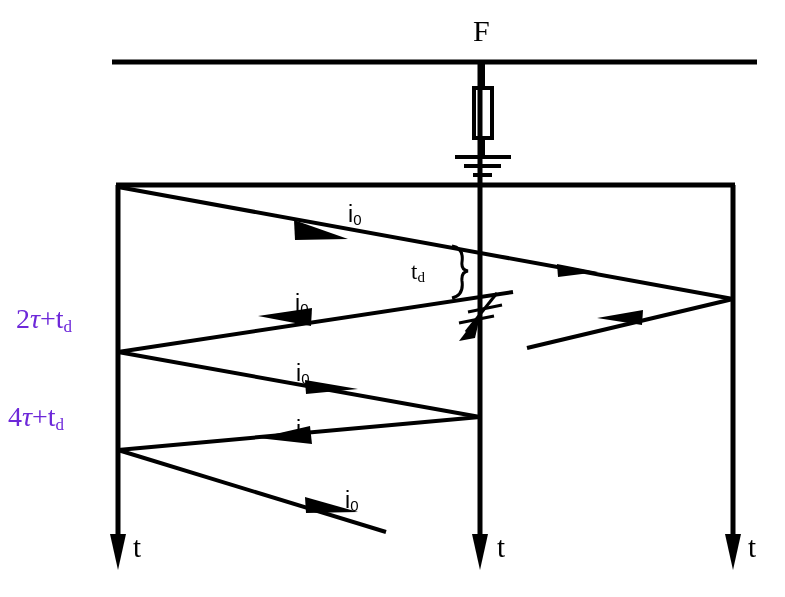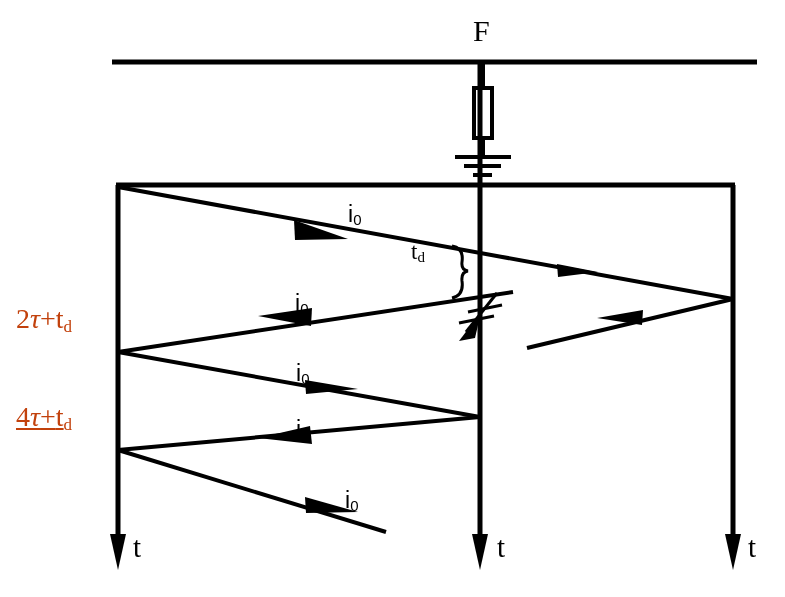--- a/index.html
+++ b/index.html
@@ -50,43 +50,43 @@
   .lbl-i0 .sub {
     font-size: 15px;
     vertical-align: baseline;
     position: relative;
     top: 3px;
   }
   .lbl-td {
     font-family: "Liberation Serif", serif;
     font-size: 23px;
     left: 411px;
-    top: 240px;
+    top: 260px;
   }
   .lbl-td .sub {
     font-size: 15px;
     position: relative;
     top: 3px;
   }
   .lbl-tau {
     font-family: "Liberation Serif", serif;
     font-size: 28px;
-    color: #c2410c;
+    color: #6d28d9;
   }
   .lbl-tau .tau {
     font-style: italic;
     font-family: "Liberation Serif", serif;
   }
   .lbl-tau .sub {
     font-size: 17px;
     position: relative;
     top: 4px;
   }
   .lbl-tau1 { left: 16px; top: 305px; }
-  .lbl-tau2 { left: 16px; top: 403px; text-decoration: underline; }
+  .lbl-tau2 { left: 8px; top: 403px; }
 </style>
 </head>
 <body>
 
 <div id="canvas">
 
   <svg width="785" height="597" viewBox="0 0 785 597">
 
     <line x1="112" y1="62" x2="757" y2="62" stroke="#000" stroke-width="5"></line>
 

